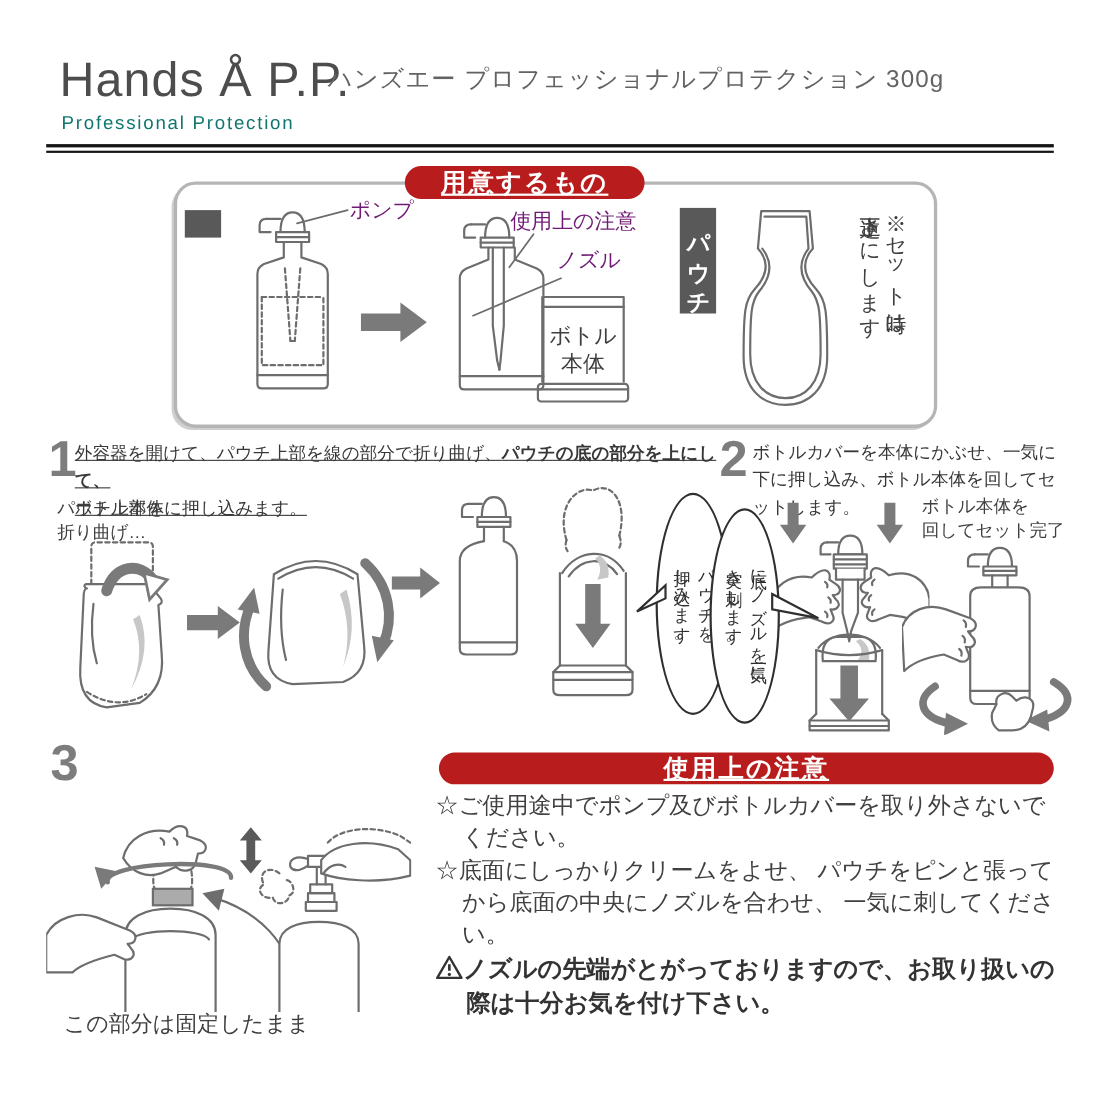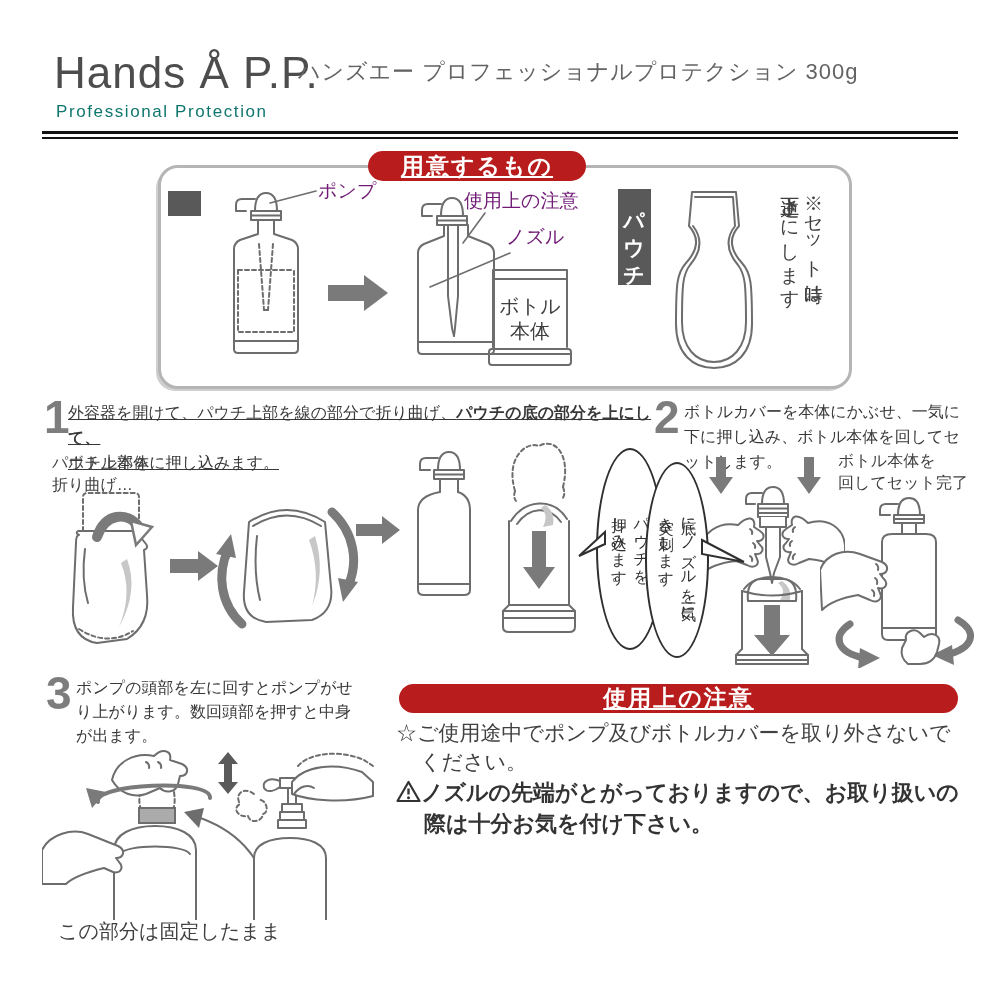--- a/index.html
+++ b/index.html
@@ -239,21 +239,20 @@
     <path class="thick" style="stroke-width:7" d="M30,138 C12,150 16,166 44,172"></path>
     <polygon class="arr" points="40,162 60,172 38,183"></polygon>
     <path class="thick" style="stroke-width:7" d="M138,134 C158,146 154,162 126,169"></path>
     <polygon class="arr" points="132,159 112,169 134,179"></polygon>
     <path class="lnf" d="M0,84 C6,68 24,62 40,68 L62,76 C70,80 68,88 60,88 L63,92 C69,97 66,104 58,102 L60,107 C63,113 57,118 50,114 L38,109 C20,112 8,118 2,124 Z"></path>
     <path class="ln" d="M56,78 Q59,80 58,84 M55,92 Q58,94 57,98 M52,104 Q55,106 54,110"></path>
     <path class="lnf" d="M86,154 C84,146 94,141 100,147 L104,151 C112,145 121,149 119,158 L117,166 Q113,178 100,178 L88,178 Q80,172 82,162 Z"></path>
   </svg>
 
   <div class="abs num" style="left:46px;top:670px;">3</div>
-  <div class="abs step-text" style="left:76px;top:676px;width:286px;line-height:24px;">ポンプの頭部を左に回すとポンプがせり上がります。数回頭部を押すと中身が出ます。</div>
 
   <svg class="abs" style="left:42px;top:750px;" width="332" height="170" viewBox="0 0 332 170">
 
     <path class="lnf" d="M72,170 L72,100 C72,84 90,76 113,76 C136,76 154,84 154,100 L154,170"></path>
     <path class="ln" d="M78,104 C84,94 142,94 148,104"></path>
     <path class="ln dash" d="M98,42 Q96,56 100,60 M132,42 Q134,56 130,60 M98,42 Q115,35 132,42"></path>
     <rect x="97" y="58" width="36" height="15" fill="#ababab" stroke="#6d6d6d" stroke-width="2"></rect>
     <path class="ln" d="M109,24 L109,40 M121,24 L121,40"></path>
     <path class="lnf" d="M70,30 C74,12 92,2 112,6 C120,-2 130,0 128,10 L140,14 C148,18 146,26 138,26 L136,34 C134,42 124,44 118,38 L104,44 C92,48 78,44 70,30 Z"></path>
     <path class="ln" d="M104,12 Q108,14 107,18 M116,12 Q120,14 119,18"></path>
@@ -274,20 +273,21 @@
     <polygon points="186,2 196,14 190,14 190,32 196,32 186,44 176,32 182,32 182,14 176,14" fill="#5a5a5a"></polygon>
     <path class="ln dash" d="M256,16 C268,2 300,0 322,10 L331,16"></path>
     <path class="lnf" d="M250,32 C262,16 292,12 320,22 L331,32 L331,46 C300,54 266,50 250,44 Z"></path>
     <path class="ln" d="M252,44 C258,36 266,34 272,38"></path>
   </svg>
   <div class="abs small-lbl" style="left:58px;top:920px;font-size:20px;">この部分は固定したまま</div>
 
   <div class="abs pill" style="left:399px;top:684px;width:559px;height:29px;line-height:29px;">使用上の注意</div>
   <div class="abs notes" style="left:396px;top:718px;width:570px;">
     <div class="note"><span>☆</span><span>ご使用途中でポンプ及びボトルカバーを取り外さないでください。</span></div>
+    <div class="note"><span>☆</span><span>底面にしっかりクリームをよせ、 パウチをピンと張ってから底面の中央にノズルを合わせ、 一気に刺してください。</span></div>
     <div class="note warn"><span class="warn-icon"><svg width="25" height="23" viewBox="0 0 25 23">
             <path d="M12.5,2 L23.5,21 L1.5,21 Z" fill="none" stroke="#333333" stroke-width="2.2" stroke-linejoin="round"></path>
             <line x1="12.5" y1="8.5" x2="12.5" y2="14.5" stroke="#333333" stroke-width="2.4"></line>
             <circle cx="12.5" cy="17.8" r="1.5" fill="#333333"></circle>
           </svg></span><span>ノズルの先端がとがっておりますので、お取り扱いの際は十分お気を付け下さい。</span></div>
   </div>
 
 </div>
 
 </body></html>

